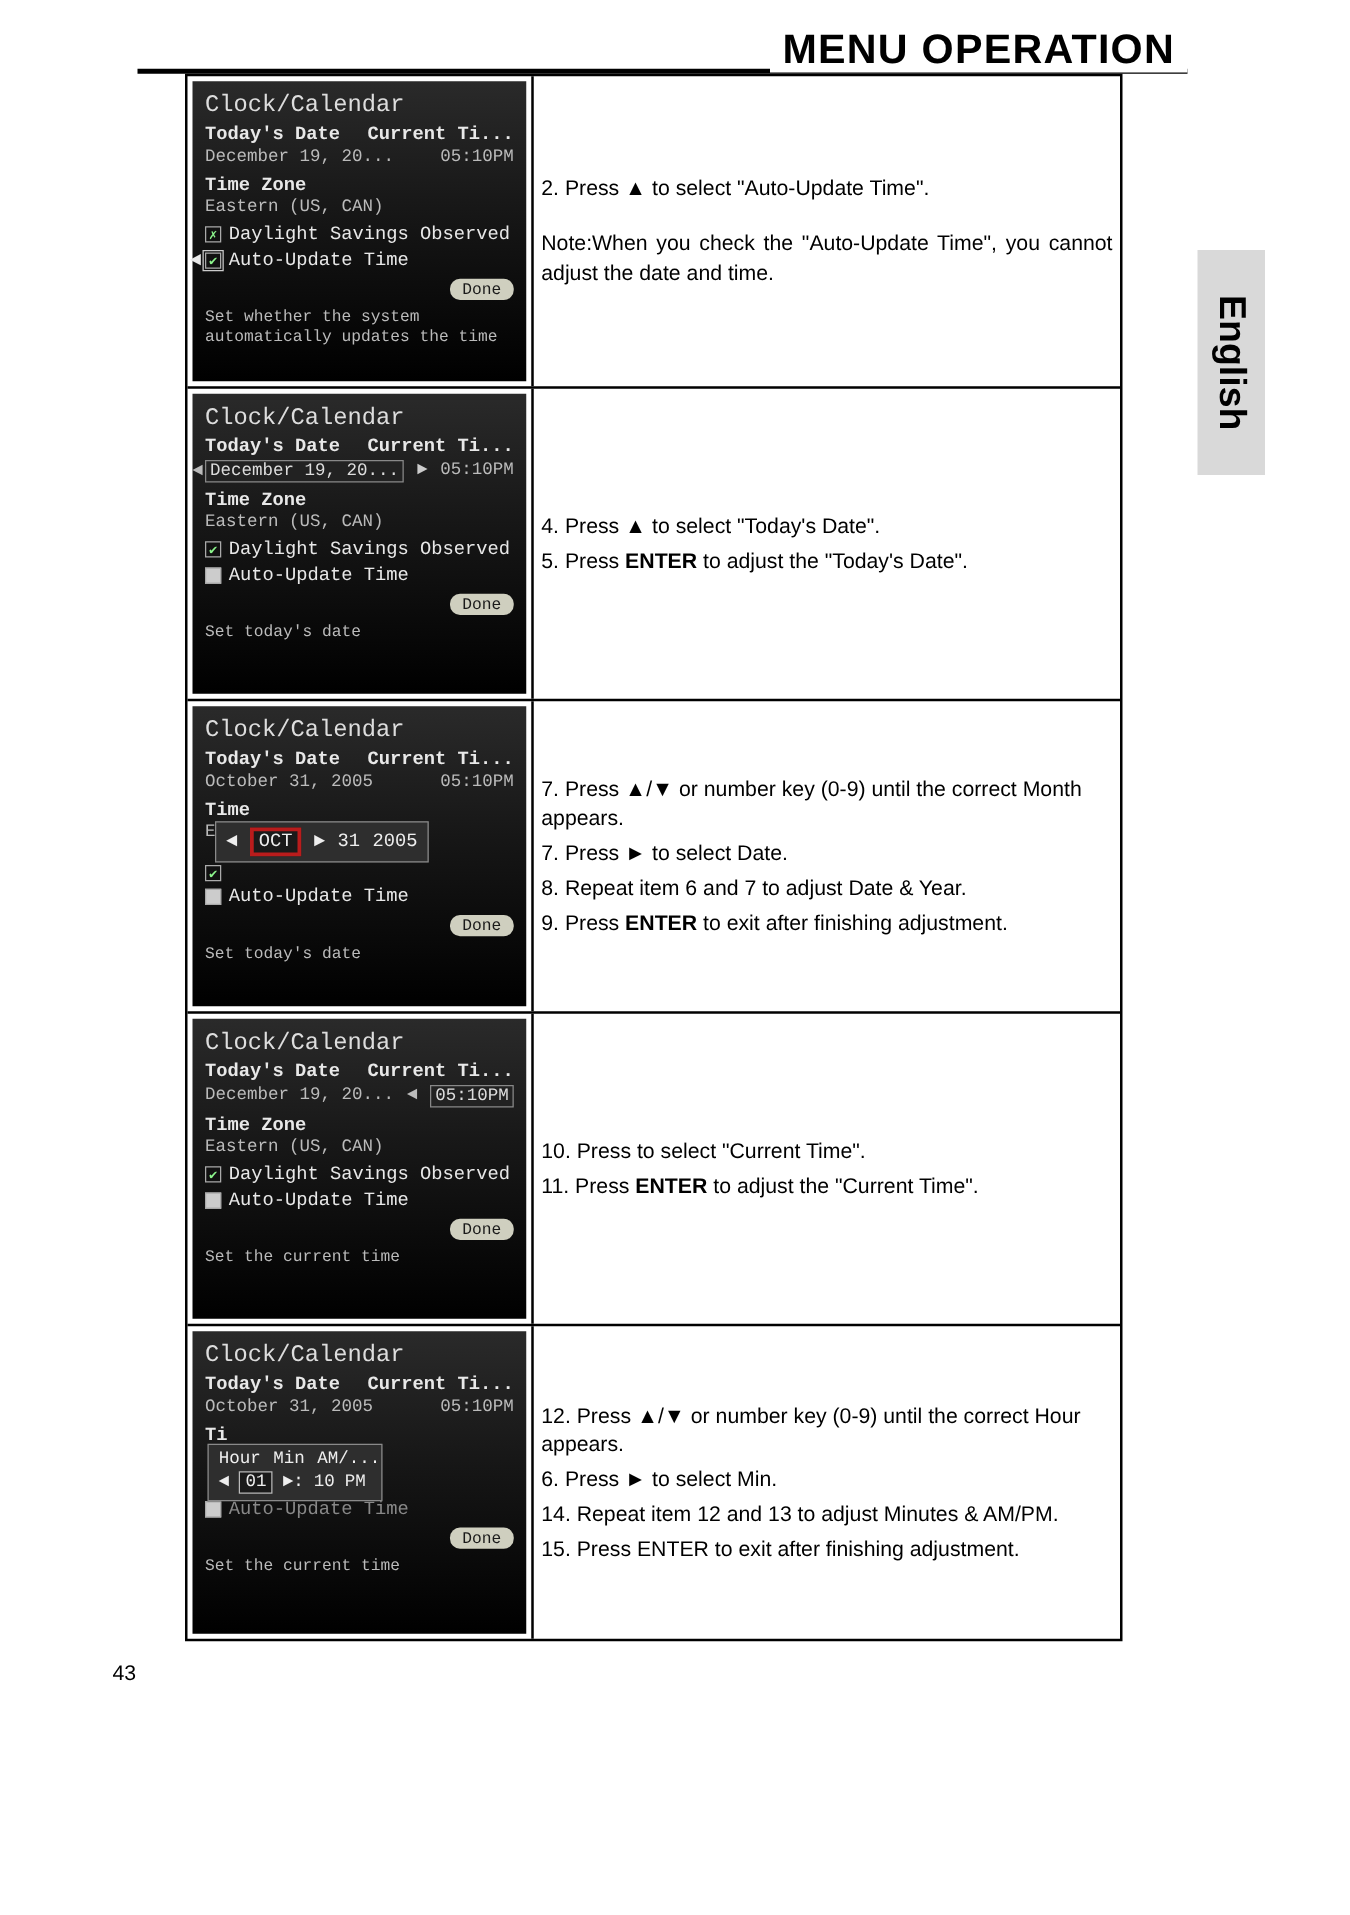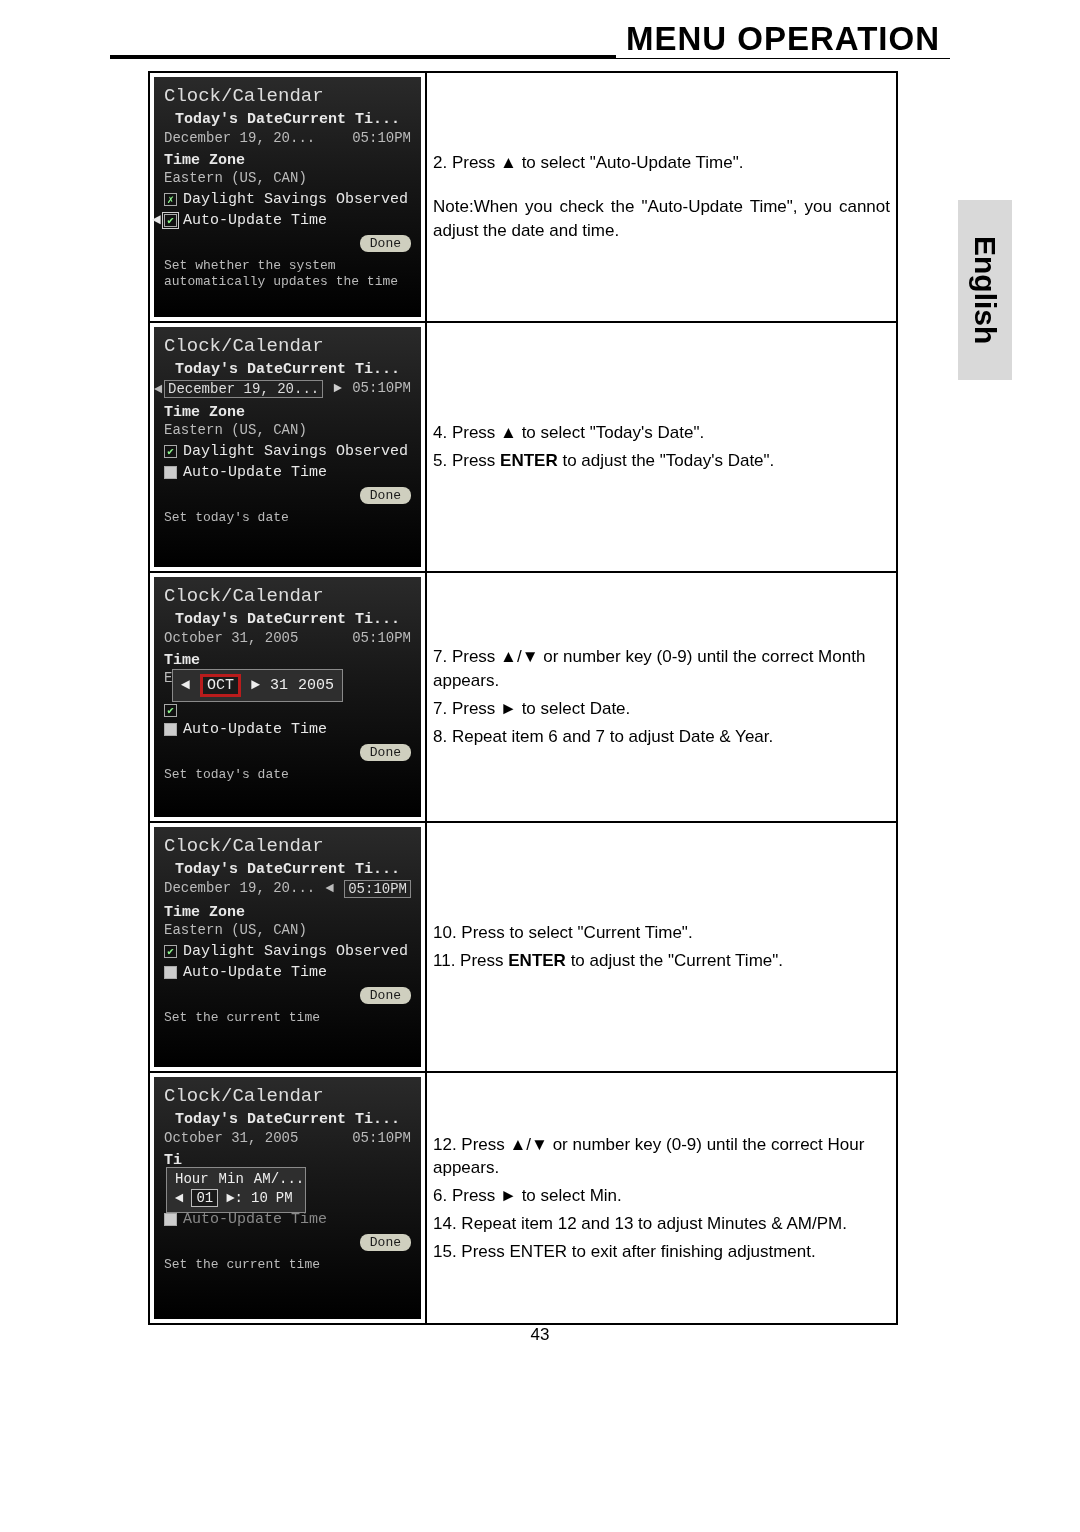--- a/index.html
+++ b/index.html
@@ -12,21 +12,21 @@
     position: relative;
   }
   .page {
     width: 900px;
     margin: 0 auto;
     padding-top: 55px;
   }
   .header-line {
     border-top: 4px solid #000;
     position: relative;
-    margin-bottom: 12px;
+    margin-bottom: 0;
     width: 840px;
     margin-left: 20px;
   }
   .header-title {
     position: absolute;
     right: 0;
     top: -39px;
     background: #fff;
     padding: 0 10px;
     font-size: 33px;
@@ -90,21 +90,21 @@
     position: relative;
     font-family: Liberation Mono, monospace;
   }
   .osd .title {
     font-size: 19px;
     color: #ddd;
     margin-bottom: 4px;
   }
   .osd .labels {
     display: flex;
-    justify-content: center;
+    justify-content: space-between;
     font-size: 15px;
     font-weight: bold;
     margin-bottom: 2px;
   }
   .osd .vals {
     display: flex;
     justify-content: space-between;
     font-size: 14px;
     color: #bbb;
     margin-bottom: 6px;
@@ -164,23 +164,22 @@
     width: 140px;
   }
   .osd .popup-time .hdr { display:flex; gap:10px; font-size:14px; margin-bottom:2px;}
   .osd .popup-time .valrow { display:flex; gap:8px; align-items:center; }
   .osd .popup-time .fieldbox {
     border: 1px solid #bbb; padding: 0 4px; background: #1a1a1a;
   }
   .osd .muted { color: #888; }
 
   .pagenum {
-    text-align: center;
     font-size: 17px;
-    margin-top: 0;
+    margin-top: 16px;
   }
 </style>
 </head>
 <body>
 
 <div class="page">
   <div class="header-line">
     <div class="header-title">MENU OPERATION</div>
   </div>
 
@@ -283,20 +282,21 @@
             <span>Auto-Update Time</span>
           </div>
           <div class="done-row"><span class="done">Done</span></div>
           <div class="hint">Set today's date</div>
         </div>
       </div>
       <div class="col-right">
         <p>7. Press ▲/▼ or number key (0-9) until the correct Month appears.</p>
         <p>7. Press ► to select Date.</p>
         <p>8. Repeat item 6 and 7 to adjust Date &amp; Year.</p>
+        <p>9. Press <b>ENTER</b> to exit after finishing adjustment.</p>
       </div>
     </div>
 
     <div class="row">
       <div class="col-left">
         <div class="osd">
           <div class="title">Clock/Calendar</div>
           <div class="labels">
             <span>Today's Date</span>
             <span>Current Ti...</span>

